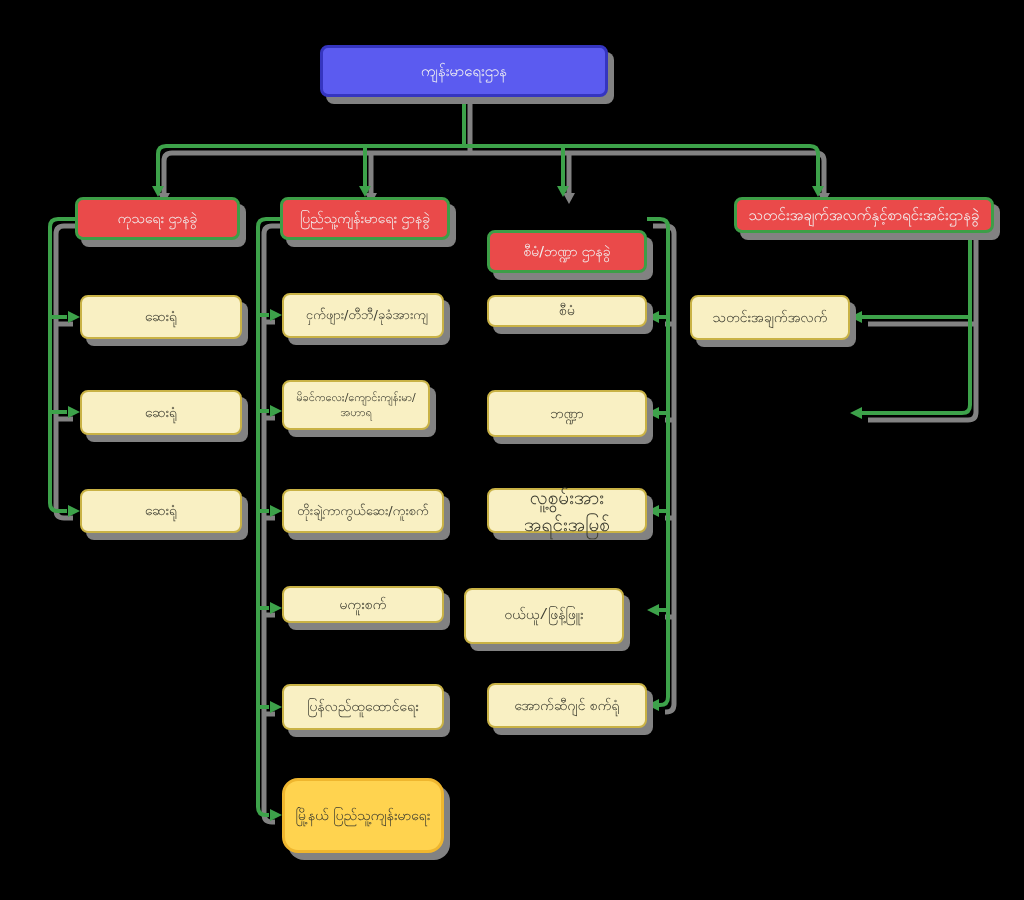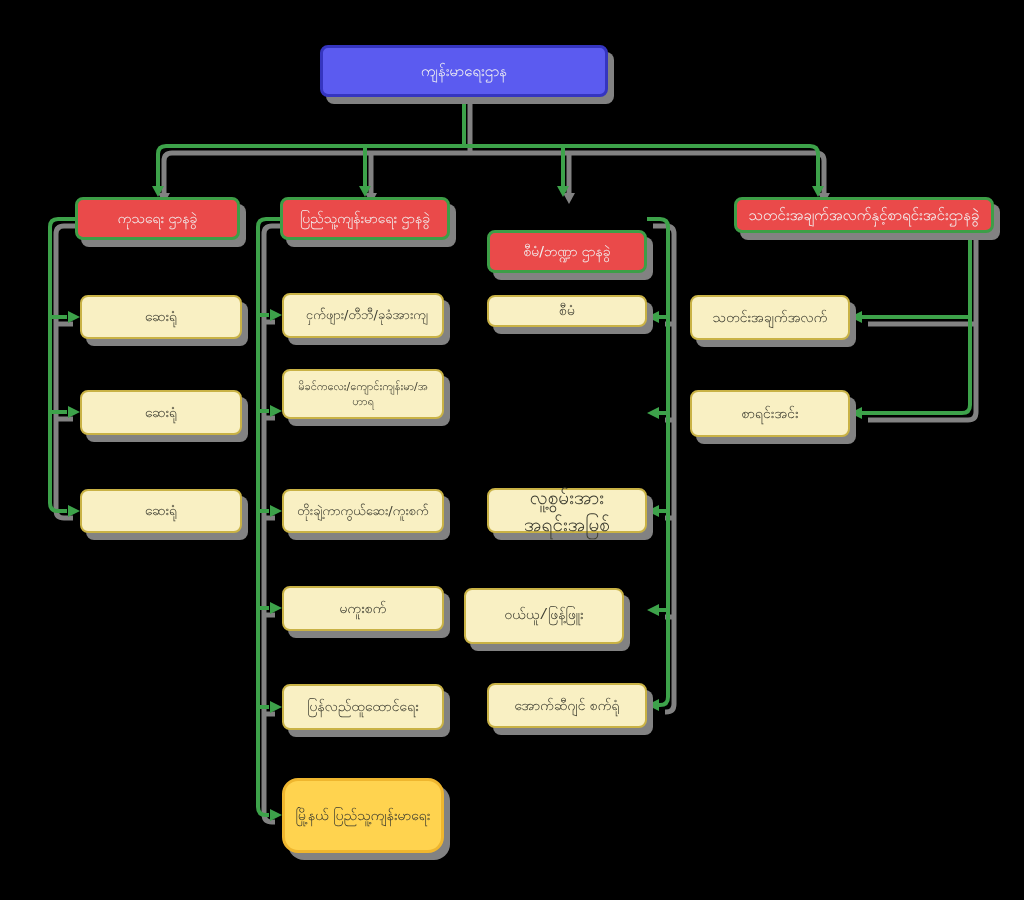--- a/index.html
+++ b/index.html
@@ -143,49 +143,49 @@
   <div class="node child-node" style="left:80px;top:390px;width:162px;height:45px;">
     <span>ဆေးရုံ</span>
   </div>
   <div class="node child-node" style="left:80px;top:489px;width:162px;height:44px;">
     <span>ဆေးရုံ</span>
   </div>
 
   <div class="node child-node" style="left:282px;top:293px;width:162px;height:45px;font-size:13px;padding-left:16px;">
     <span>ငှက်ဖျား/တီဘီ/ခုခံအားကျ</span>
   </div>
-  <div class="node child-node small-label" style="left:282px;top:369px;width:162px;height:50px;">
+  <div class="node child-node small-label" style="left:282px;top:380px;width:148px;height:50px;">
     <span>မိခင်ကလေး/ကျောင်းကျန်းမာ/အဟာရ</span>
   </div>
   <div class="node child-node" style="left:282px;top:489px;width:162px;height:44px;font-size:13px;">
     <span>တိုးချဲ့ကာကွယ်ဆေး/ကူးစက်</span>
   </div>
-  <div class="node child-node" style="left:282px;top:586px;width:162px;height:45px;">
+  <div class="node child-node" style="left:282px;top:586px;width:162px;height:37px;">
     <span>မကူးစက်</span>
   </div>
   <div class="node child-node" style="left:282px;top:684px;width:162px;height:46px;">
     <span>ပြန်လည်ထူထောင်ရေး</span>
   </div>
   <div class="node highlight-node" style="left:282px;top:778px;width:162px;height:75px;font-size:14px;">
     <span>မြို့နယ် ပြည်သူ့ကျန်းမာရေး</span>
   </div>
 
   <div class="node child-node" style="left:487px;top:295px;width:160px;height:32px;">
     <span>စီမံ</span>
+  </div>
+  <div class="node child-node" style="left:487px;top:390px;width:160px;height:47px;">
+    <span>ဘဏ္ဍာ</span>
   </div>
   <div class="node child-node" style="left:487px;top:488px;width:160px;height:45px;font-size:19px;">
     <span>လူ့စွမ်းအား အရင်းအမြစ်</span>
   </div>
   <div class="node child-node" style="left:464px;top:588px;width:160px;height:56px;font-family:Liberation Mono, monospace;">
     <span>ဝယ်ယူ/ဖြန့်ဖြူး</span>
   </div>
   <div class="node child-node" style="left:487px;top:683px;width:160px;height:45px;">
     <span>အောက်ဆီဂျင် စက်ရုံ</span>
   </div>
 
   <div class="node child-node" style="left:690px;top:295px;width:160px;height:45px;">
     <span>သတင်းအချက်အလက်</span>
   </div>
-  <div class="node child-node" style="left:690px;top:390px;width:160px;height:47px;">
-    <span>စာရင်းအင်း</span>
-  </div>
 
 </div>
 
 </body></html>

